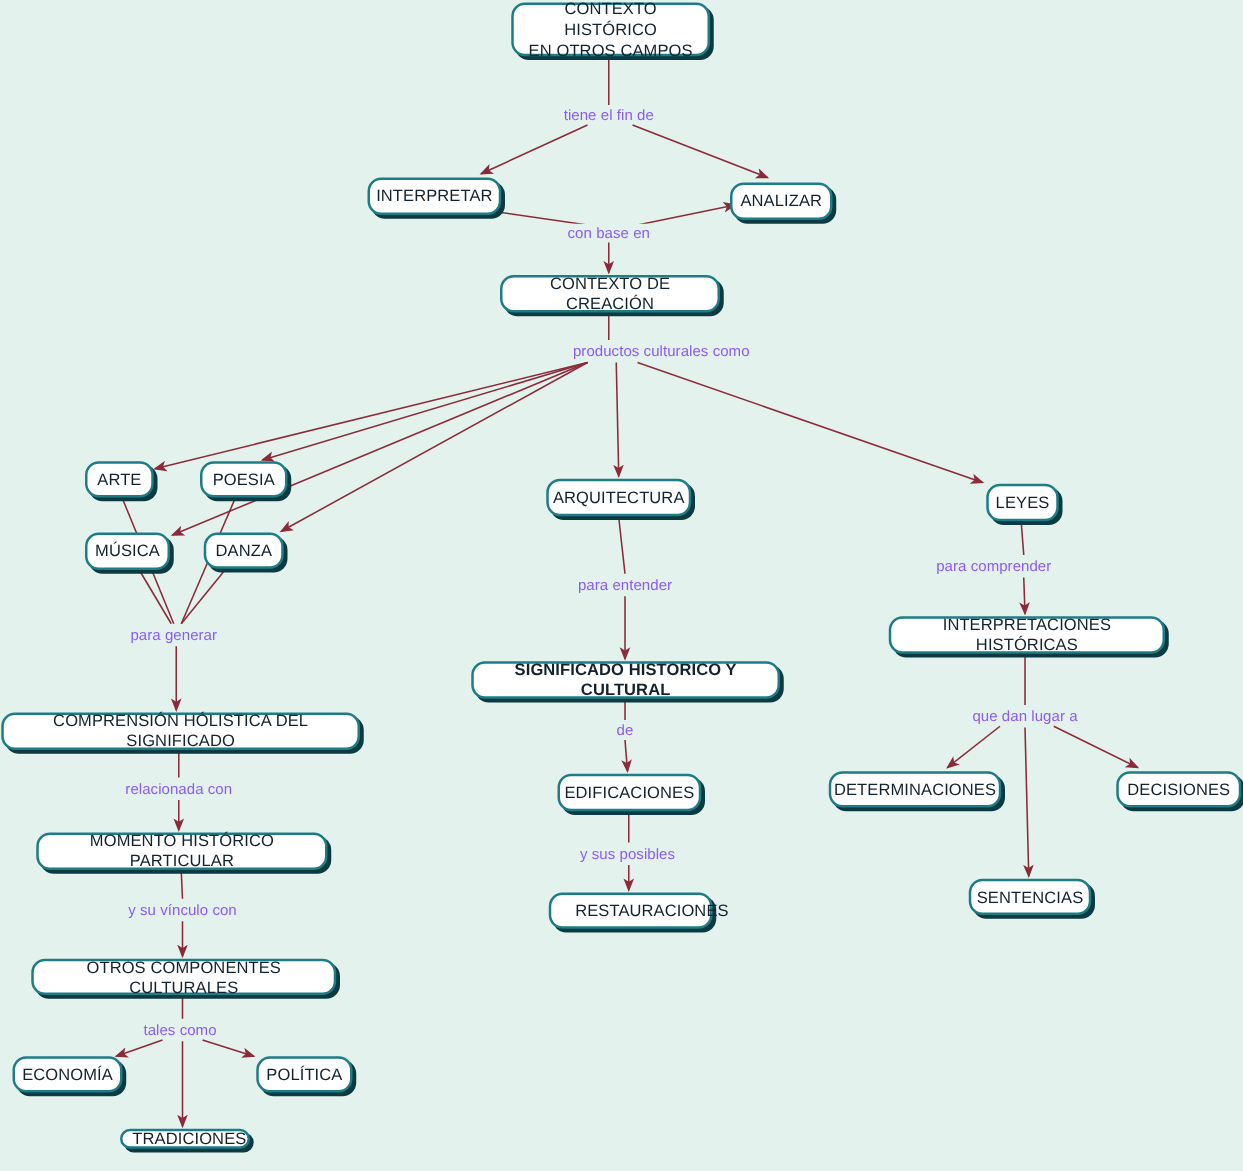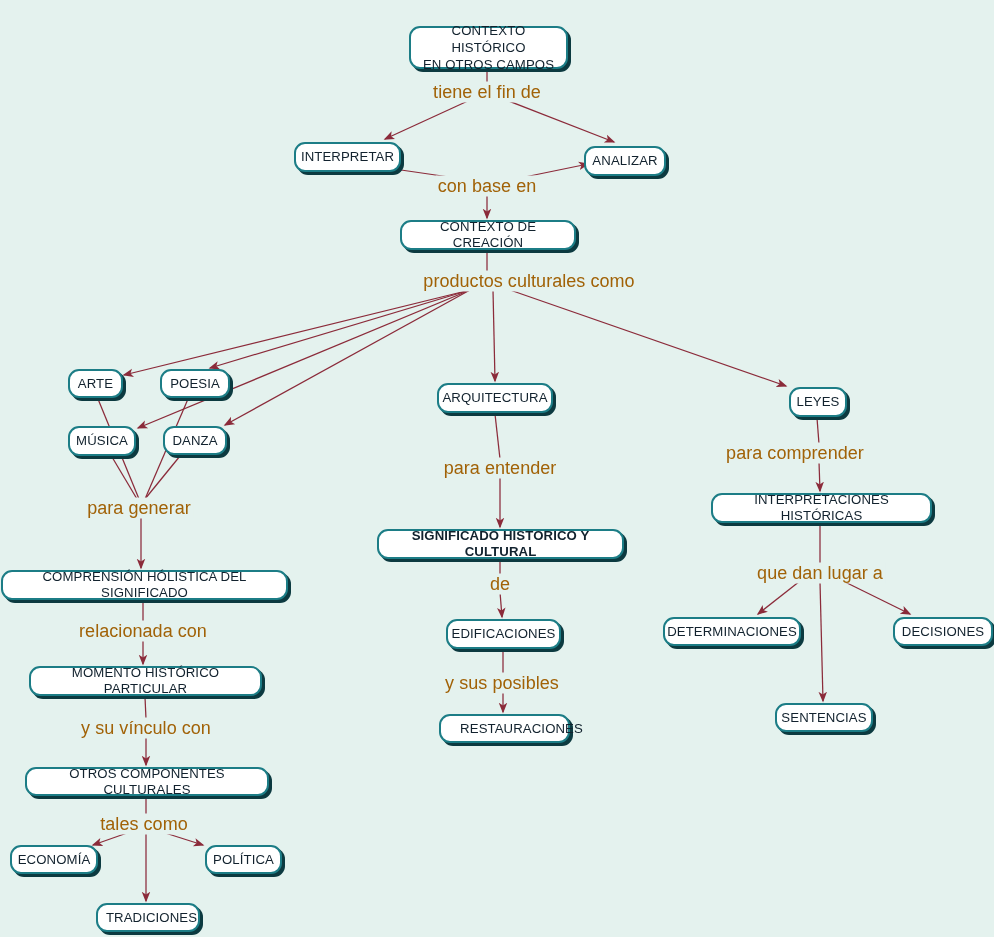--- a/index.html
+++ b/index.html
@@ -29,26 +29,26 @@
     letter-spacing:.1px;
     display:flex;
     align-items:center;
     justify-content:center;
     text-align:center;
     white-space:pre-line;
     box-shadow:3px 3px 0 0 #0c3a40;
     z-index:3;
     padding:0 9px;
   }
-  .node.two{line-height:17px;margin-top:24px;}
+  .node.two{line-height:17px;}
   .linklabel{
     position:absolute;
     z-index:4;
-    font-size:18px;
-    color:#a16207;
+    font-size:12px;
+    color:#8b5cf6;
     white-space:nowrap;
     background:#e4f2ee;
     padding:0 2px;
     transform:translate(-50%,-50%);
     letter-spacing:.05px;
   }
 </style>
 </head>
 <body>
 
@@ -117,21 +117,21 @@
       <div class="node" style="left: 711px; top: 493px; width: 221px; height: 30px;">INTERPRETACIONES HISTÓRICAS</div>
       <div class="node" style="left: 29px; top: 666px; width: 233px; height: 30px;">MOMENTO HISTÓRICO PARTICULAR</div>
       <div class="node" style="left: 446px; top: 619px; width: 115px; height: 30px;">EDIFICACIONES</div>
       <div class="node" style="left: 663px; top: 617px; width: 138px; height: 29px;">DETERMINACIONES</div>
       <div class="node" style="left: 893px; top: 617px; width: 100px; height: 29px;">DECISIONES</div>
       <div class="node" style="left: 25px; top: 767px; width: 244px; height: 29px;">OTROS COMPONENTES CULTURALES</div>
       <div class="node" style="left: 439px; top: 714px; width: 131px; height: 29px; padding-left: 43px;">RESTAURACIONES</div>
       <div class="node" style="left: 775px; top: 703px; width: 98px; height: 29px;">SENTENCIAS</div>
       <div class="node" style="left: 10px; top: 845px; width: 88px; height: 29px;">ECONOMÍA</div>
       <div class="node" style="left: 205px; top: 845px; width: 77px; height: 29px;">POLÍTICA</div>
-      <div class="node" style="left: 96px; top: 903px; width: 104px; height: 29px; padding-left: 16px;">TRADICIONES</div>
+      <div class="node" style="left: 96px; top: 903px; width: 104px; height: 16px; padding-left: 16px;">TRADICIONES</div>
     </div>
   <div id="label-layer">
       <div class="linklabel" style="left: 487px; top: 92px;">tiene el fin de</div>
       <div class="linklabel" style="left: 487px; top: 186px;">con base en</div>
       <div class="linklabel" style="left: 487px; top: 281px; margin-left: 42px;">productos culturales como</div>
       <div class="linklabel" style="left: 139px; top: 508px;">para generar</div>
       <div class="linklabel" style="left: 500px; top: 468px;">para entender</div>
       <div class="linklabel" style="left: 795px; top: 453px;">para comprender</div>
       <div class="linklabel" style="left: 143px; top: 631px;">relacionada con</div>
       <div class="linklabel" style="left: 500px; top: 584px;">de</div>

